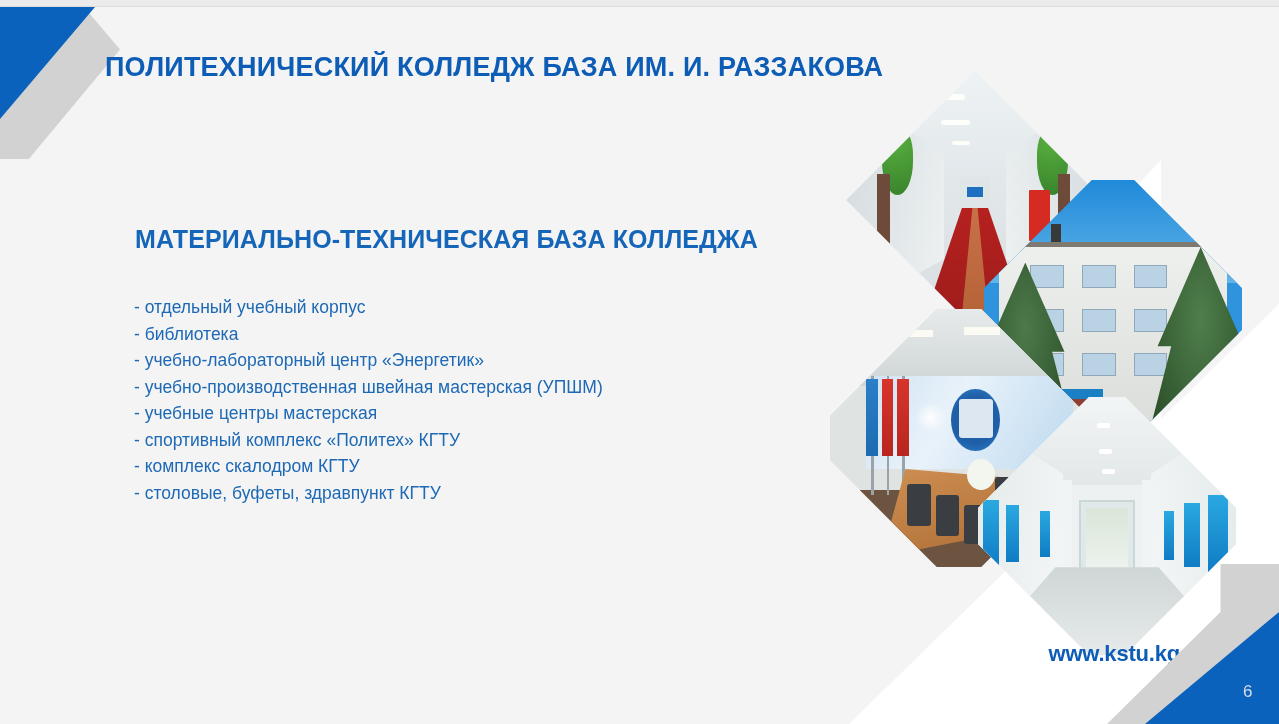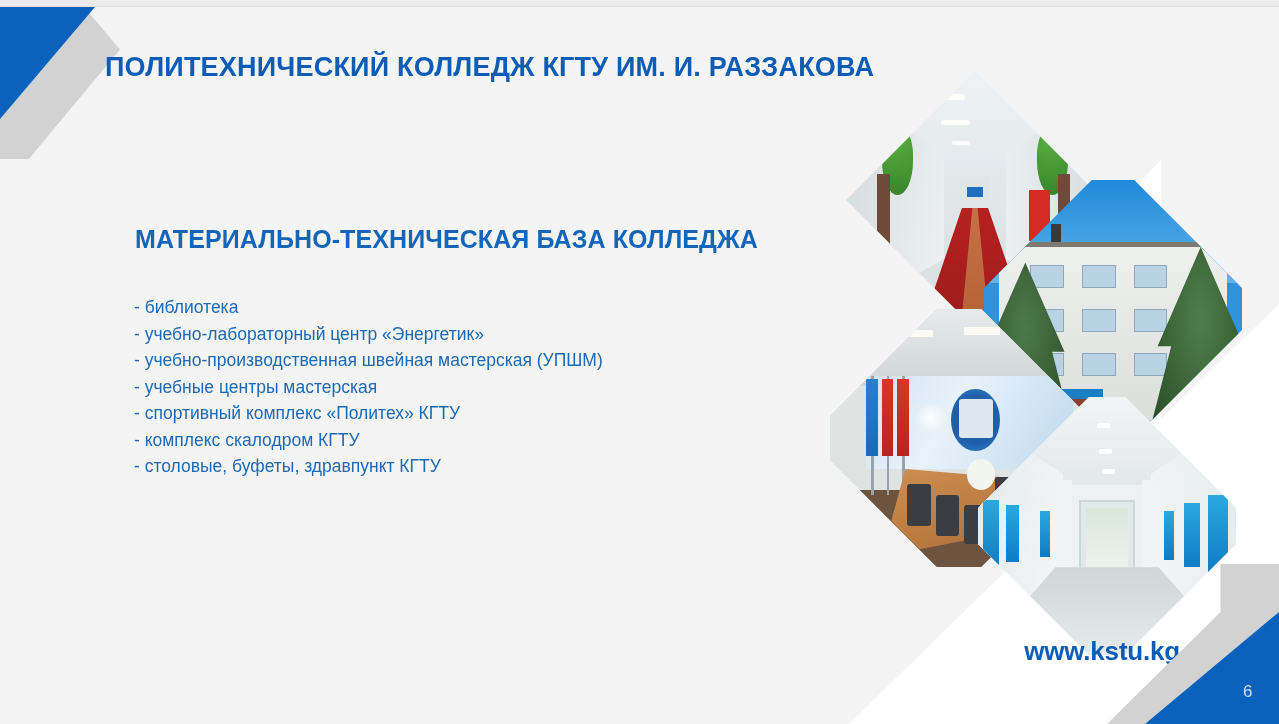--- a/index.html
+++ b/index.html
@@ -125,21 +125,21 @@
     color: #1d69b5;
     line-height: 26.5px;
     white-space: nowrap;
   }
 
   
   .website {
     position: absolute;
     right: 99px;
     bottom: 57px;
-    font-size: 26px;
+    font-size: 22px;
     font-weight: bold;
     color: #0d5cb6;
     letter-spacing: -0.2px;
   }
 
   
   .diamond {
     position: absolute;
     width: 182px;
     height: 182px;
@@ -364,25 +364,26 @@
 <div id="slide">
 
   <div class="top-strip"></div>
 
   <div class="tl-gray"></div>
   <div class="tl-blue"></div>
 
   <div class="white-wedge-2"></div>
   <div class="white-wedge"></div>
 
-  <div class="slide-title">ПОЛИТЕХНИЧЕСКИЙ КОЛЛЕДЖ КГТУ ИМ. И. РАЗЗАКОВА</div>
+  <div class="slide-title">ПОЛИТЕХНИЧЕСКИЙ КОЛЛЕДЖ БАЗА ИМ. И. РАЗЗАКОВА</div>
 
   <div class="section-title">МАТЕРИАЛЬНО-ТЕХНИЧЕСКАЯ БАЗА КОЛЛЕДЖА</div>
 
   <div class="bullets">
+    <div class="bullet-item">- отдельный учебный корпус</div>
     <div class="bullet-item">- библиотека</div>
     <div class="bullet-item">- учебно-лабораторный центр «Энергетик»</div>
     <div class="bullet-item">- учебно-производственная швейная  мастерская (УПШМ)</div>
     <div class="bullet-item">- учебные центры мастерская</div>
     <div class="bullet-item">- спортивный комплекс «Политех» КГТУ</div>
     <div class="bullet-item">- комплекс скалодром КГТУ</div>
     <div class="bullet-item">- столовые, буфеты, здравпункт КГТУ</div>
   </div>
 
   <div class="diamond" style="left:884px; top:109px;">

